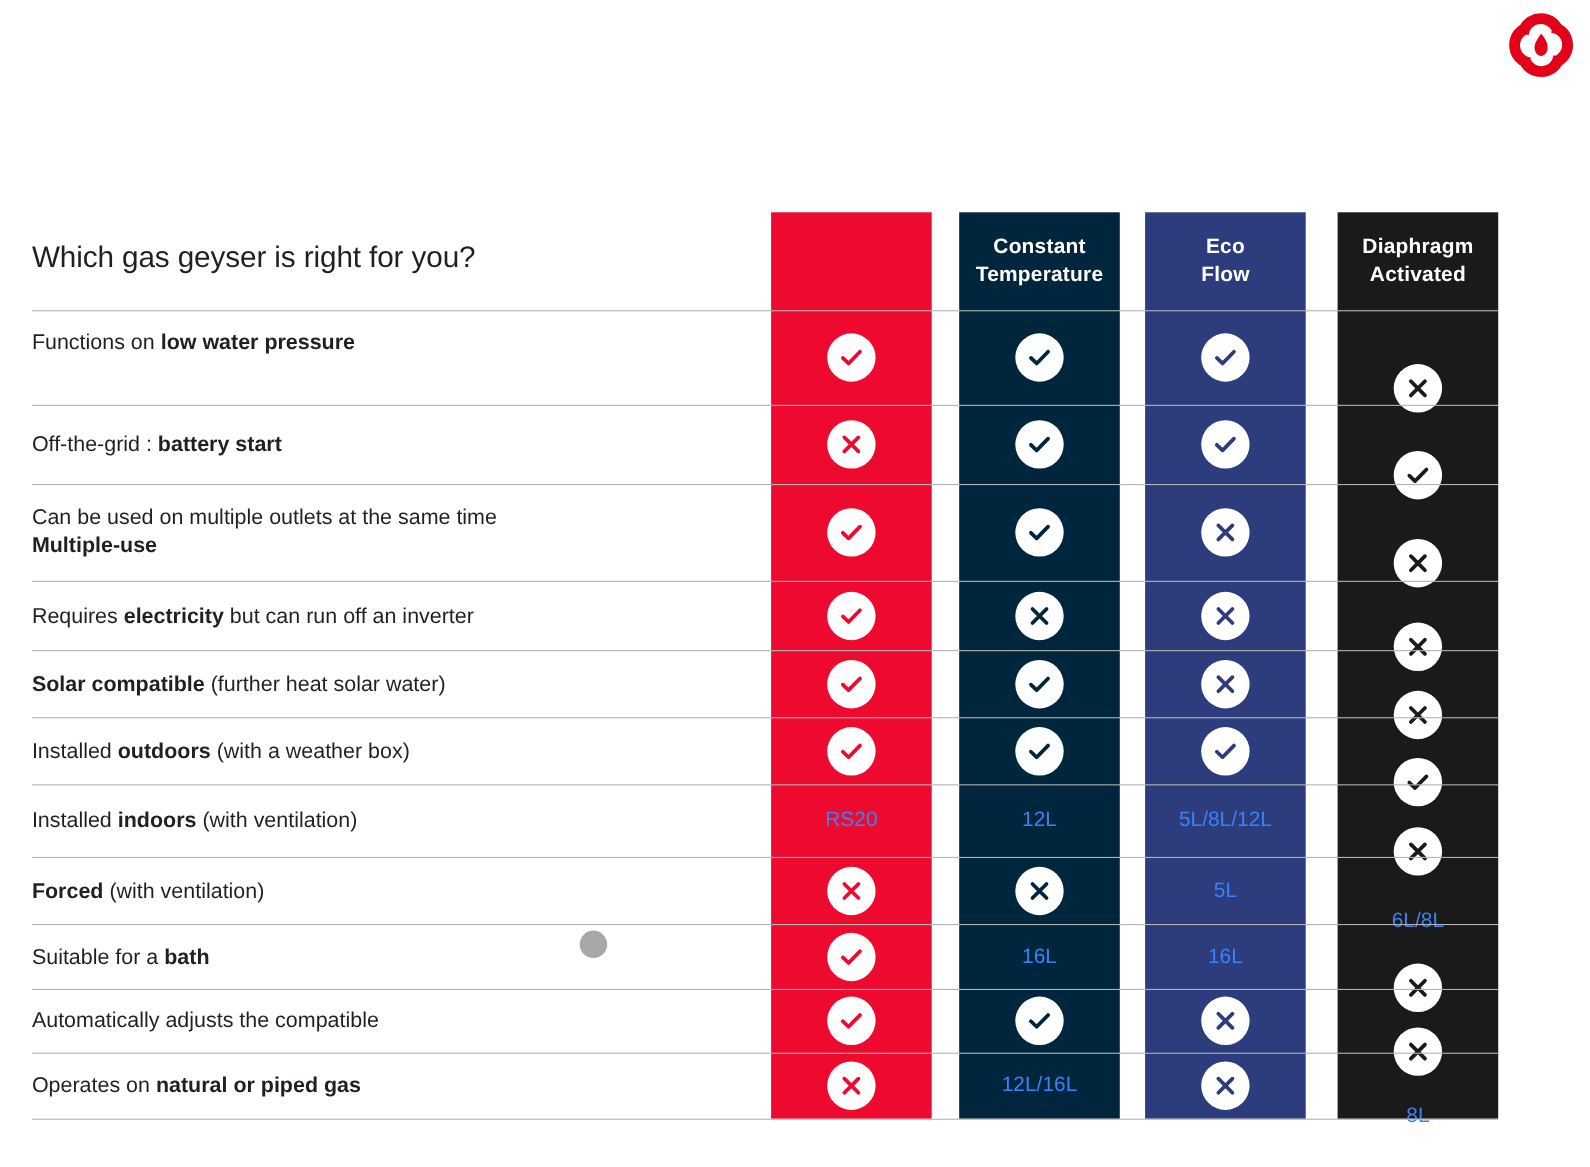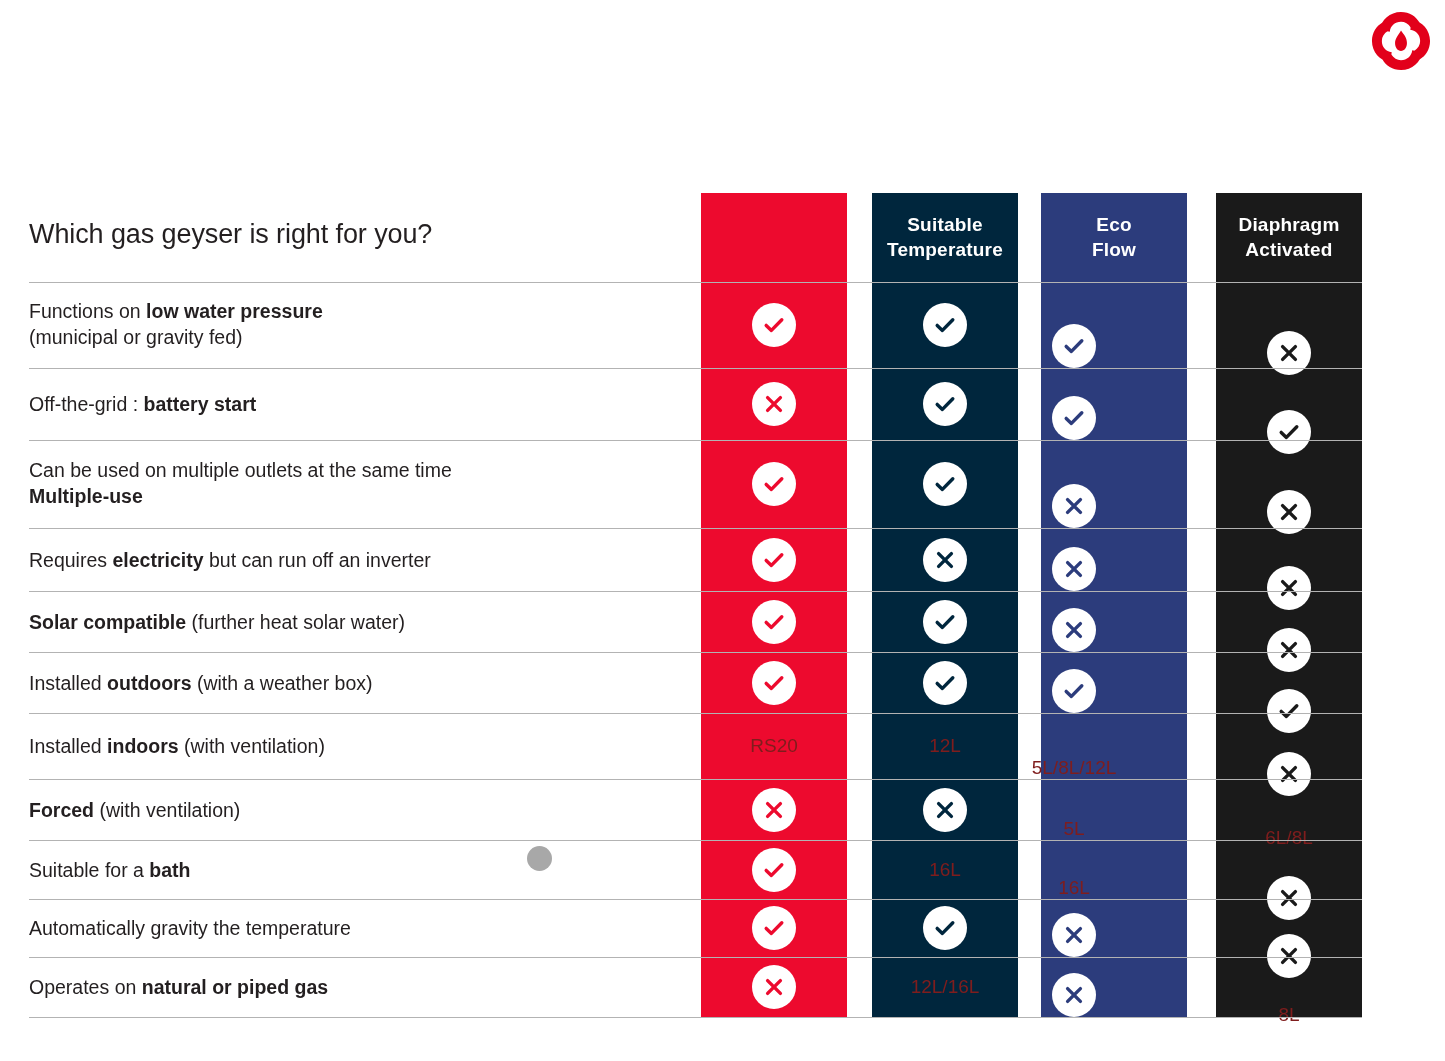--- a/index.html
+++ b/index.html
@@ -94,26 +94,26 @@
   }
   .row-label b { font-weight: bold; }
 
   
   .cell {
     position: absolute;
     width: 146px;
     display: flex;
     align-items: center;
     justify-content: center;
-    color: #7f1d1d;
+    color: #3b82f6;
     font-size: 19px;
   }
   .cell.fan      { left: 701px; }
   .cell.constant { left: 872px; }
-  .cell.eco      { left: 1001px; align-items: flex-end; }
+  .cell.eco      { left: 1041px; }
   .cell.diaphragm{ left: 1216px; margin-top: 28px; }
 
   .mark {
     width: 44px;
     height: 44px;
     border-radius: 50%;
     background: #ffffff;
     display: flex;
     align-items: center;
     justify-content: center;
@@ -155,42 +155,41 @@
 
   <div class="col-band fan" style="height:824px;"></div>
   <div class="col-band constant" style="height:824px;"></div>
   <div class="col-band eco" style="height:824px;"></div>
   <div class="col-band diaphragm" style="height:824px;"></div>
 
   <div id="page-title">Which gas geyser is right for you?</div>
 
   <div class="col-head constant">
     <span>
-      <span>Suitable</span><br>
+      <span>Constant</span><br>
       <span>Temperature</span>
     </span>
   </div>
   <div class="col-head eco">
     <span>
       <span>Eco</span><br>
       <span>Flow</span>
     </span>
   </div>
   <div class="col-head diaphragm">
     <span>
       <span>Diaphragm</span><br>
       <span>Activated</span>
     </span>
   </div>
 
   <div id="rows-layer">
       <div class="row-sep" style="top: 282px; width: 1333px;"></div>
       <div class="row-label" style="top: 298px;">
         <div>Functions on <b>low water pressure</b></div>
-        <div>(municipal or gravity fed)</div>
       </div>
       <div class="cell fan" style="top: 282px; height: 86px;">
         <div class="mark">
           <svg viewBox="0 0 24 24" width="24" height="24">
             <path d="M4.2 12.4 L9.4 17.4 L19.8 6.8" fill="none" stroke="#ED0A2E" stroke-width="3.4" stroke-linecap="round" stroke-linejoin="round"></path>
           </svg>
         </div>
       </div>
       <div class="cell constant" style="top: 282px; height: 86px;">
         <div class="mark">
@@ -437,21 +436,21 @@
       </div>
       <div class="cell diaphragm" style="top: 840px; height: 59px;">
         <div class="mark">
           <svg viewBox="0 0 24 24" width="24" height="24">
             <path d="M5.6 5.6 L18.4 18.4 M18.4 5.6 L5.6 18.4" fill="none" stroke="#1A1A1A" stroke-width="3.4" stroke-linecap="round" stroke-linejoin="round"></path>
           </svg>
         </div>
       </div>
       <div class="row-sep" style="top: 899px; width: 1333px;"></div>
       <div class="row-label" style="top: 915px;">
-        <div>Automatically gravity the temperature</div>
+        <div>Automatically adjusts the compatible</div>
       </div>
       <div class="cell fan" style="top: 899px; height: 58px;">
         <div class="mark">
           <svg viewBox="0 0 24 24" width="24" height="24">
             <path d="M4.2 12.4 L9.4 17.4 L19.8 6.8" fill="none" stroke="#ED0A2E" stroke-width="3.4" stroke-linecap="round" stroke-linejoin="round"></path>
           </svg>
         </div>
       </div>
       <div class="cell constant" style="top: 899px; height: 58px;">
         <div class="mark">

